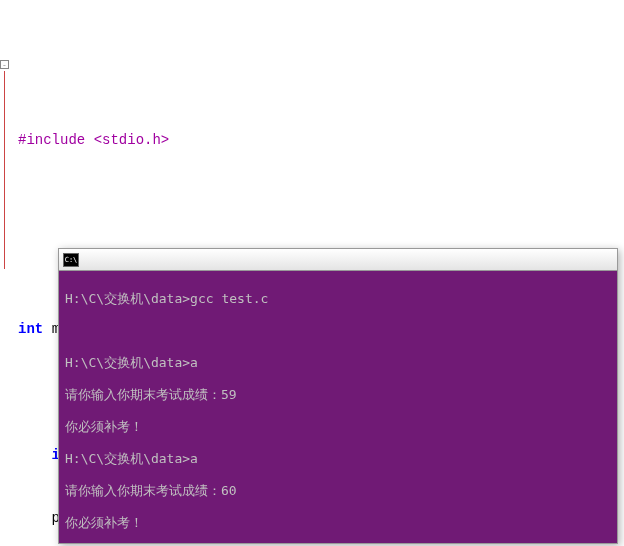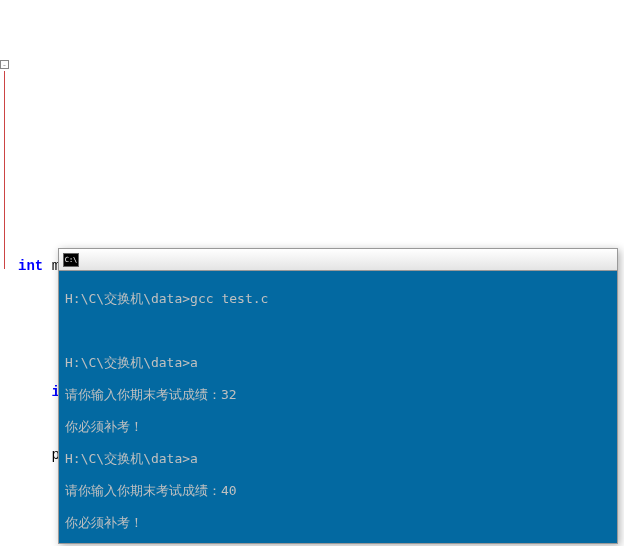--- a/index.html
+++ b/index.html
@@ -74,38 +74,39 @@
   background: #000;
   border: 1px solid #666;
   margin-right: 6px;
   color: #fff;
   font-size: 7px;
   line-height: 12px;
   text-align: center;
   font-family: monospace;
 }
 .cmd-body {
-  background: #0369a1;
+  background: #701a75;
   color: #c0c0c0;
   font-family: "SimSun", "NSimSun", monospace;
   font-size: 13px;
   line-height: 16px;
   padding: 4px 6px;
   height: calc(100% - 22px);
   white-space: pre;
 }
 .cmd-line { min-height: 16px; }
 </style>
 </head>
 <body>
 
 <div class="editor">
   <div class="fold-marker">-</div>
   <div class="fold-line"></div>
   <div class="code-area">
+    <div class="line"><span class="preproc">#include</span> <span class="preproc">&lt;stdio.h&gt;</span></div>
     <div class="line"></div>
     <div class="line"></div>
     <div class="line"><span class="type">int</span> <span class="ident">main</span><span class="punct">(</span><span class="type">void</span><span class="punct">)</span> <span class="punct">{</span></div>
     <div class="line"></div>
     <div class="line">    <span class="type">int</span> <span class="ident">i;</span></div>
     <div class="line">    <span class="ident">printf</span><span class="punct">(</span><span class="string">"请你输入你期末考试成绩："</span><span class="punct">);</span></div>
     
     
     
     
@@ -116,23 +117,23 @@
 </div>
 
 <div class="cmd-window">
   <div class="cmd-titlebar">
     <div class="cmd-icon">C:\</div>
   </div>
   <div class="cmd-body">
 <div class="cmd-line">H:\C\交换机\data&gt;gcc test.c</div>
 <div class="cmd-line"></div>
 <div class="cmd-line">H:\C\交换机\data&gt;a</div>
-<div class="cmd-line">请你输入你期末考试成绩：32</div>
+<div class="cmd-line">请你输入你期末考试成绩：59</div>
 <div class="cmd-line">你必须补考！</div>
 <div class="cmd-line">H:\C\交换机\data&gt;a</div>
-<div class="cmd-line">请你输入你期末考试成绩：40</div>
+<div class="cmd-line">请你输入你期末考试成绩：60</div>
 <div class="cmd-line">你必须补考！</div>
 
 
 
 
   </div>
 </div>
 
 </body></html>

